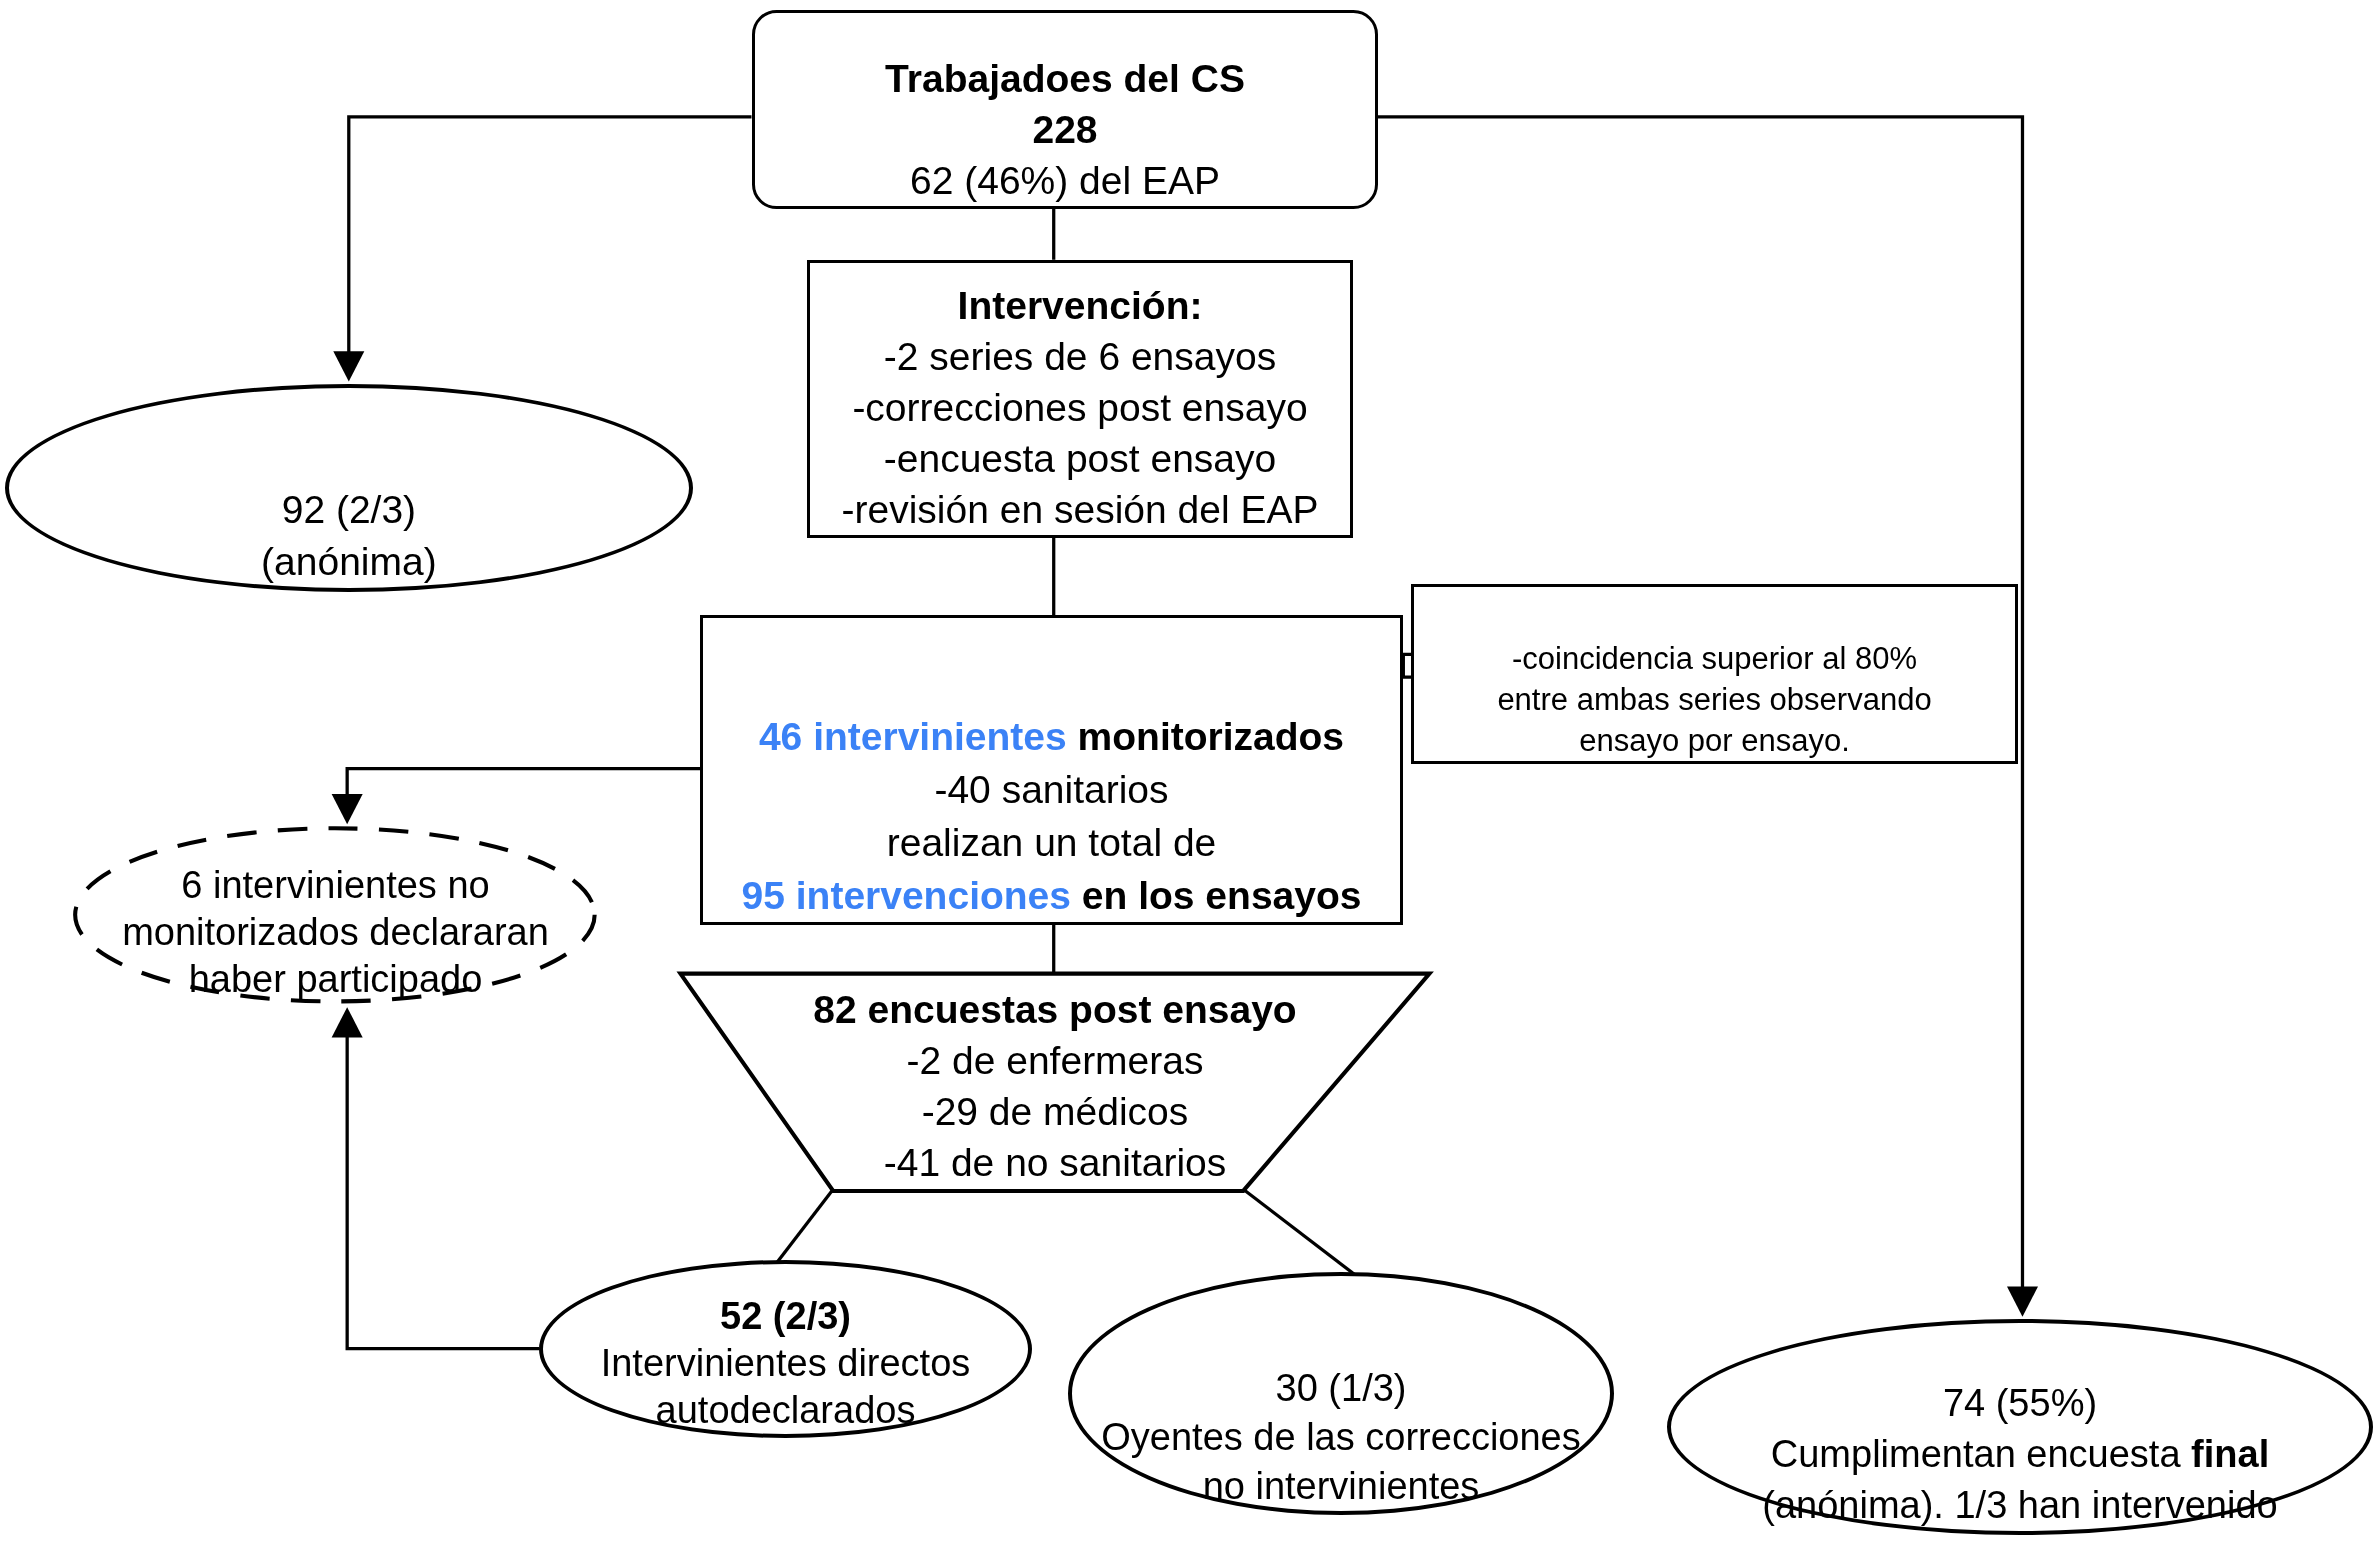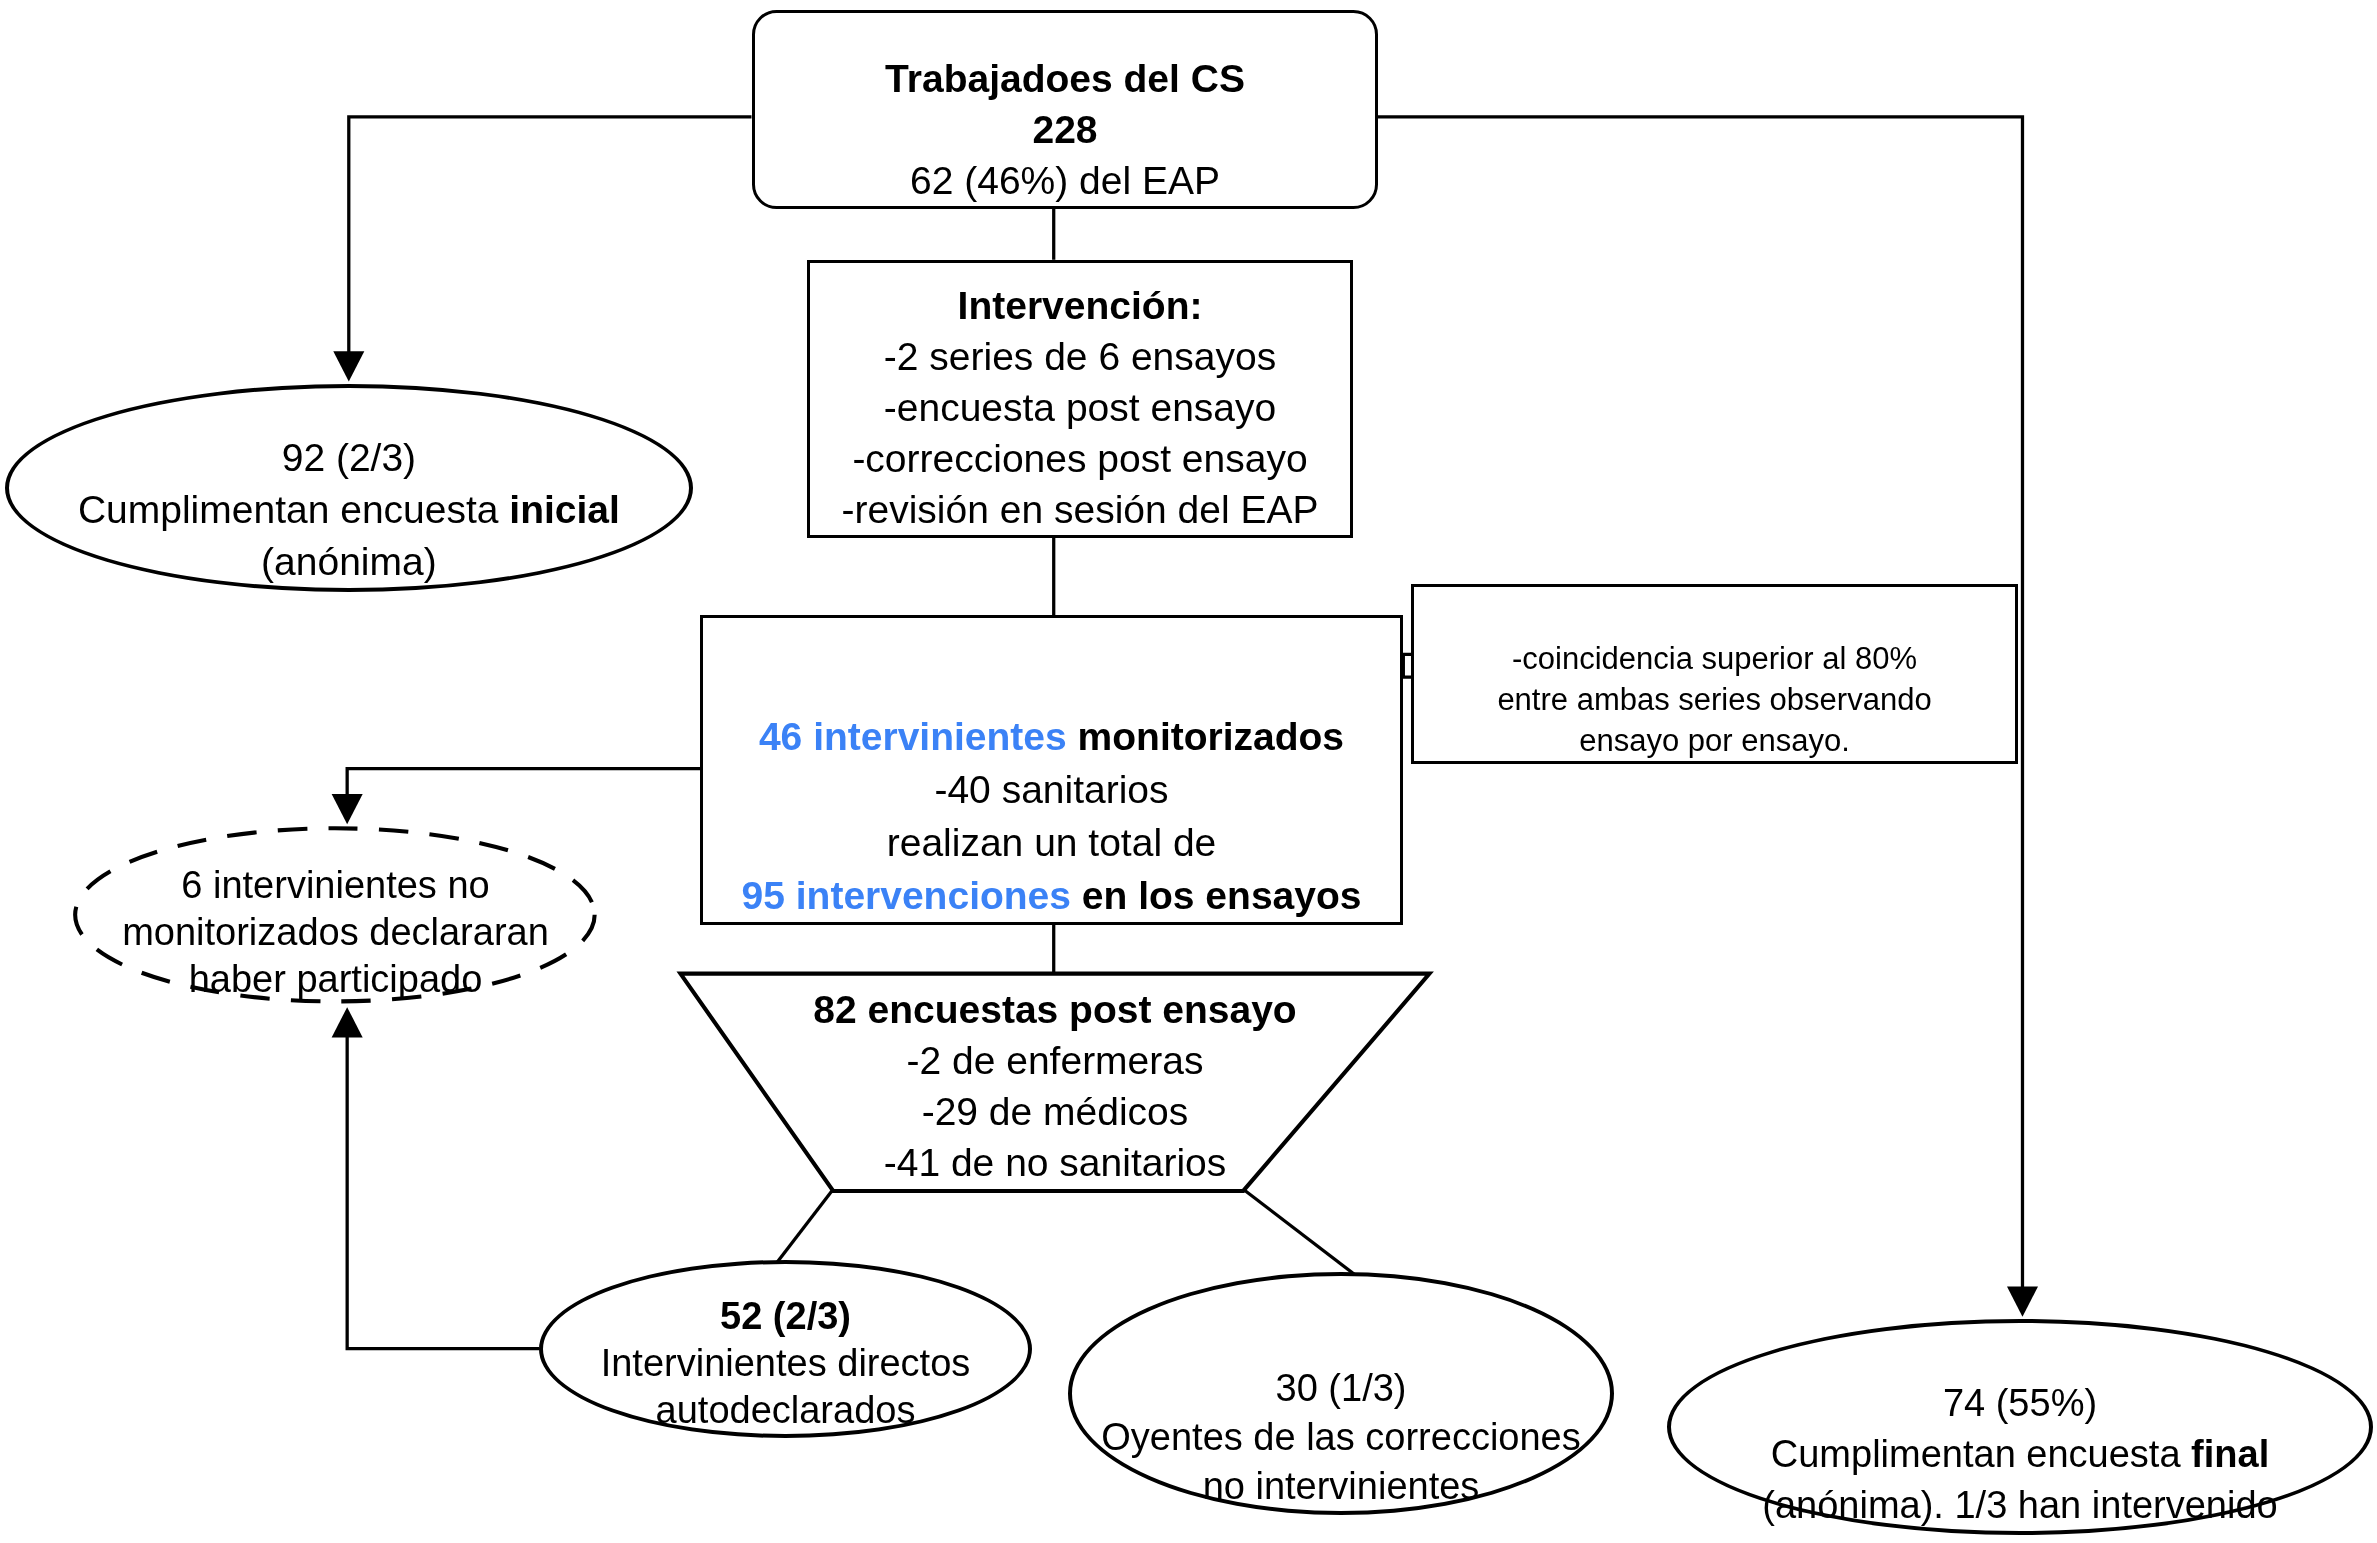--- a/index.html
+++ b/index.html
@@ -63,28 +63,27 @@
 
   <div class="node rect rounded" style="left:752px;top:9.8px;width:626px;height:199px;">
     <div class="line bold">Trabajadoes del CS</div>
     <div class="line bold">228</div>
     <div class="line">62 (46%) del EAP</div>
   </div>
 
   <div class="node rect" style="left:807px;top:260px;width:546px;height:278px;line-height:51px;">
     <div class="line bold">Intervención:</div>
     <div class="line">-2 series de 6 ensayos</div>
+    <div class="line">-correcciones post ensayo</div>
     <div class="line">-encuesta post ensayo</div>
-    <div class="line">-correcciones post ensayo</div>
     <div class="line">-revisión en sesión del EAP</div>
   </div>
 
   <div class="node ellipse" style="left:4.9px;top:384px;width:688px;height:208px;line-height:52px;">
     <div class="line">92 (2/3)</div>
-    <div class="line"><span>Cumplimentan encuesta </span><span class="bold">inicial</span></div>
     <div class="line">(anónima)</div>
   </div>
 
   <div class="node rect" style="left:700px;top:615px;width:703px;height:310px;line-height:53px;">
     <div class="line bold"><span class="red">46 intervinientes</span><span> monitorizados</span></div>
     <div class="line">-40 sanitarios</div>
     <div class="line">realizan un total de</div>
     <div class="line bold"><span class="red">95 intervenciones</span><span> en los ensayos</span></div>
   </div>
 

